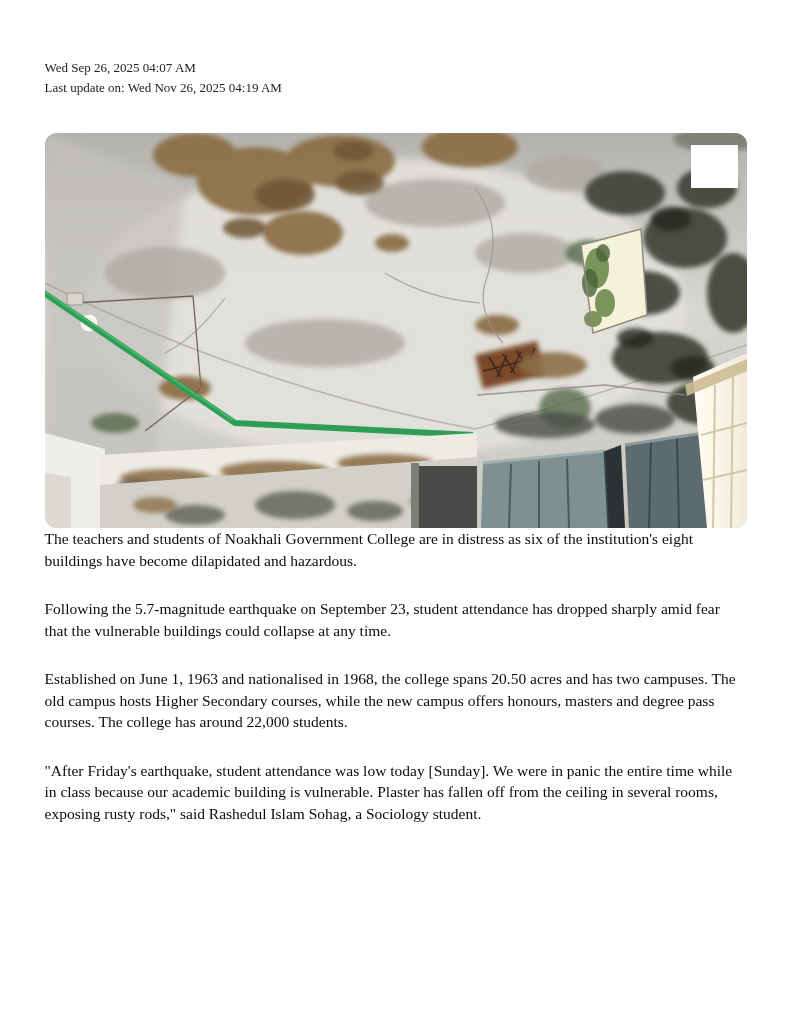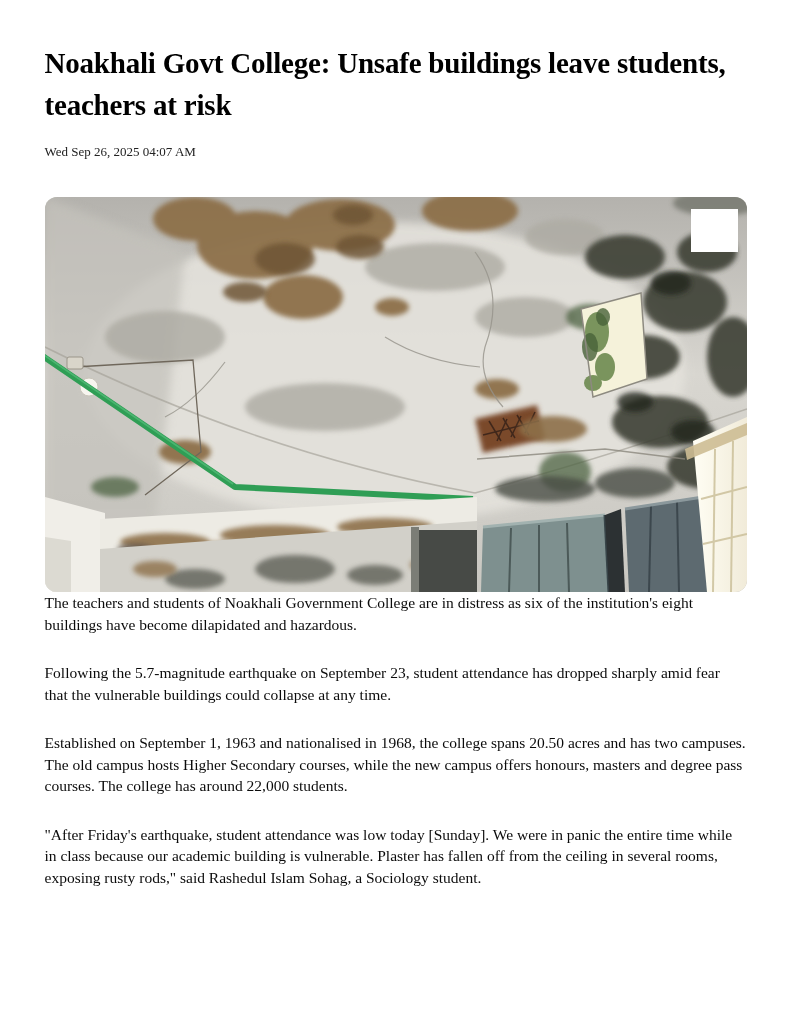--- a/index.html
+++ b/index.html
@@ -46,24 +46,24 @@
     color: #0b0b0b;
     margin: 0 0 27px 0;
   }
 </style>
 </head>
 <body>
 
 <div class="page">
   <div class="container">
 
-    <h1 class="article-title">Noakhali Govt College: Unsafe buildings leave students, teachers at risk</h1>
 
     <div class="article-meta">
       <p>Wed Sep 26, 2025 04:07 AM</p>
+      <p>Last update on: Wed Nov 26, 2025 04:19 AM</p>
     </div>
 
     <figure class="article-photo" aria-label="Dilapidated room interior seen from below: ceiling plaster peeling in brown patches, dark mould stains, exposed rusty rods, a green pipe and hanging bulb on the left wall, grey-green wooden doors standing open at the bottom and a bright barred window on the right. A blank white square sits in the top-right corner.">
       <svg viewBox="0 0 702 395" width="702" height="395" preserveAspectRatio="none" role="img">
         <defs>
           <linearGradient id="ceil" x1="0" y1="0" x2="0" y2="1">
             <stop offset="0" stop-color="#b4b2ad"></stop>
             <stop offset="0.45" stop-color="#d8d6d0"></stop>
             <stop offset="1" stop-color="#c9c7c1"></stop>
           </linearGradient>
@@ -229,18 +229,18 @@
 
         <ellipse cx="672" cy="6" rx="44" ry="13" fill="#6a6d63" opacity="0.7" filter="url(#soft2)"></ellipse>
 
         <rect x="646" y="12" width="47" height="43" fill="#ffffff"></rect>
       </svg>
     </figure>
 
     <div class="article-body">
       <p>The teachers and students of Noakhali Government College are in distress as six of the institution's eight buildings have become dilapidated and hazardous.</p>
       <p>Following the 5.7-magnitude earthquake on September 23, student attendance has dropped sharply amid fear that the vulnerable buildings could collapse at any time.</p>
-      <p>Established on September 1, 1963 and nationalised in 1968, the college spans 20.50 acres and has two campuses. The old campus hosts Higher Secondary courses, while the new campus offers honours, masters and degree pass courses. The college has around 22,000 students.</p>
+      <p>Established on June 1, 1963 and nationalised in 1968, the college spans 20.50 acres and has two campuses. The old campus hosts Higher Secondary courses, while the new campus offers honours, masters and degree pass courses. The college has around 22,000 students.</p>
       <p>"After Friday's earthquake, student attendance was low today [Sunday]. We were in panic the entire time while in class because our academic building is vulnerable. Plaster has fallen off from the ceiling in several rooms, exposing rusty rods," said Rashedul Islam Sohag, a Sociology student.</p>
     </div>
 
   </div>
 </div>
 
 </body></html>

